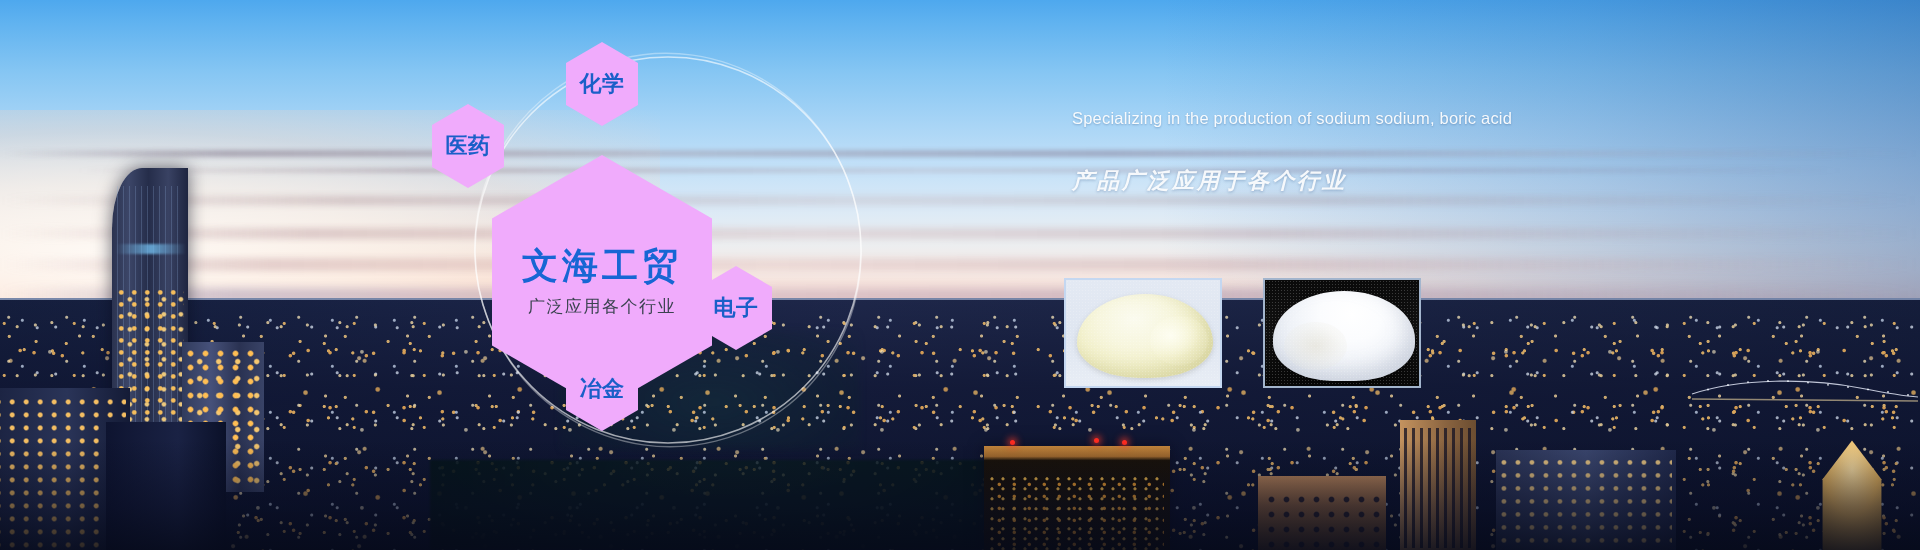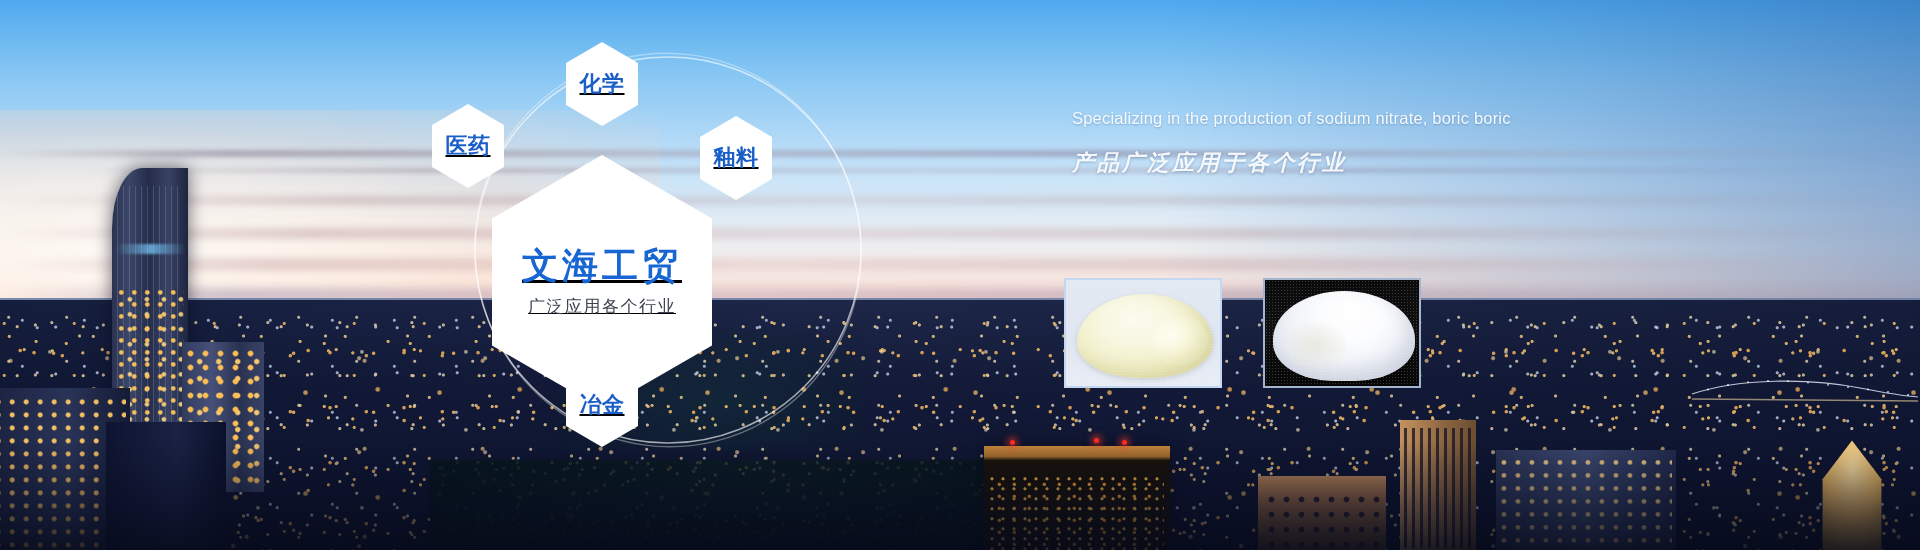--- a/index.html
+++ b/index.html
@@ -245,64 +245,63 @@
   }
 
   
   .diagram { position:absolute; left:400px; top:0; width:660px; height:550px; }
   .rings { position:absolute; left:0; top:0; }
 
   .hex {
     position:absolute;
     display:flex; flex-direction:column;
     align-items:center; justify-content:center;
-    background:#ffffff;
+    background:#f0abfc;
     clip-path:polygon(50% 0%, 100% 25%, 100% 75%, 50% 100%, 0% 75%, 0% 25%);
     filter:drop-shadow(0 3px 9px rgba(20,40,80,.22));
-    text-decoration:underline;
   }
   .hex-small { width:72px; height:84px; }
   .hex-small span {
     font-size:22px; font-weight:bold; color:#1a5fc8;
     letter-spacing:.5px; line-height:1; white-space:nowrap;
   }
   .hex-center { width:220px; height:254px; }
   .hex-center .brand {
     font-size:36px; font-weight:bold; color:#1766d4;
     letter-spacing:4px; line-height:1.1; white-space:nowrap;
   }
   .hex-center .sub {
     margin-top:9px;
     font-size:17px; color:#3b4350; letter-spacing:1.5px; white-space:nowrap;
   }
 
   
   .h-top    { left:166px; top:42px; }
   .h-tr     { left:300px; top:116px; }
   .h-br     { left:300px; top:266px; }
-  .h-bottom { left:166px; top:363px; }
+  .h-bottom { left:166px; top:347px; }
   .h-bl     { left:32px;  top:266px; }
   .h-tl     { left:32px;  top:104px; }
   .h-mid    { left:92px;  top:155px; }
 
   
   .copy { position:absolute; left:1072px; top:100px; width:760px; }
   .copy .h1 {
     font-size:40px; font-weight:bold; color:#ffffff;
     letter-spacing:2px; line-height:1.15; white-space:nowrap;
     text-shadow:0 1px 3px rgba(20,55,110,.35);
   }
   .copy .h2 {
     margin-top:9px;
     font-size:16.5px; color:rgba(255,255,255,.93);
     letter-spacing:.2px; white-space:nowrap;
     text-shadow:0 1px 2px rgba(20,55,110,.3);
   }
   .copy .h3 {
-    margin-top:20px;
+    margin-top:38px;
     font-family:"Liberation Serif","DejaVu Serif",serif;
     font-size:22px; font-style:italic; font-weight:bold;
     color:rgba(255,255,255,.9); letter-spacing:3px; white-space:nowrap;
     text-shadow:0 1px 3px rgba(20,55,110,.3);
   }
 
   
   .photos { position:absolute; left:1064px; top:278px; display:flex; gap:41px; }
   .photo {
     width:158px; height:110px;
@@ -419,33 +418,33 @@
     </svg>
 
     <div class="hex hex-center h-mid">
       <div class="brand">文海工贸</div>
       <div class="sub">广泛应用各个行业</div>
     </div>
 
     <div class="hex hex-small h-top">
       <span>化学</span>
     </div>
-    <div class="hex hex-small h-tr">
-      <span>釉料</span>
+    <div class="hex hex-small h-br">
+      <span>电子</span>
     </div>
     <div class="hex hex-small h-bottom">
       <span>冶金</span>
     </div>
     <div class="hex hex-small h-tl">
       <span>医药</span>
     </div>
   </div>
 
   <div class="copy">
-    <div class="h2">Specializing in the production of sodium nitrate, boric boric</div>
+    <div class="h2">Specializing in the production of sodium sodium, boric acid</div>
     <div class="h3">产品广泛应用于各个行业</div>
   </div>
 
   <div class="photos">
     <div class="photo photo-a">
       <div class="pile"></div>
       <div class="grain"></div>
     </div>
     <div class="photo photo-b">
       <div class="pile"></div>

